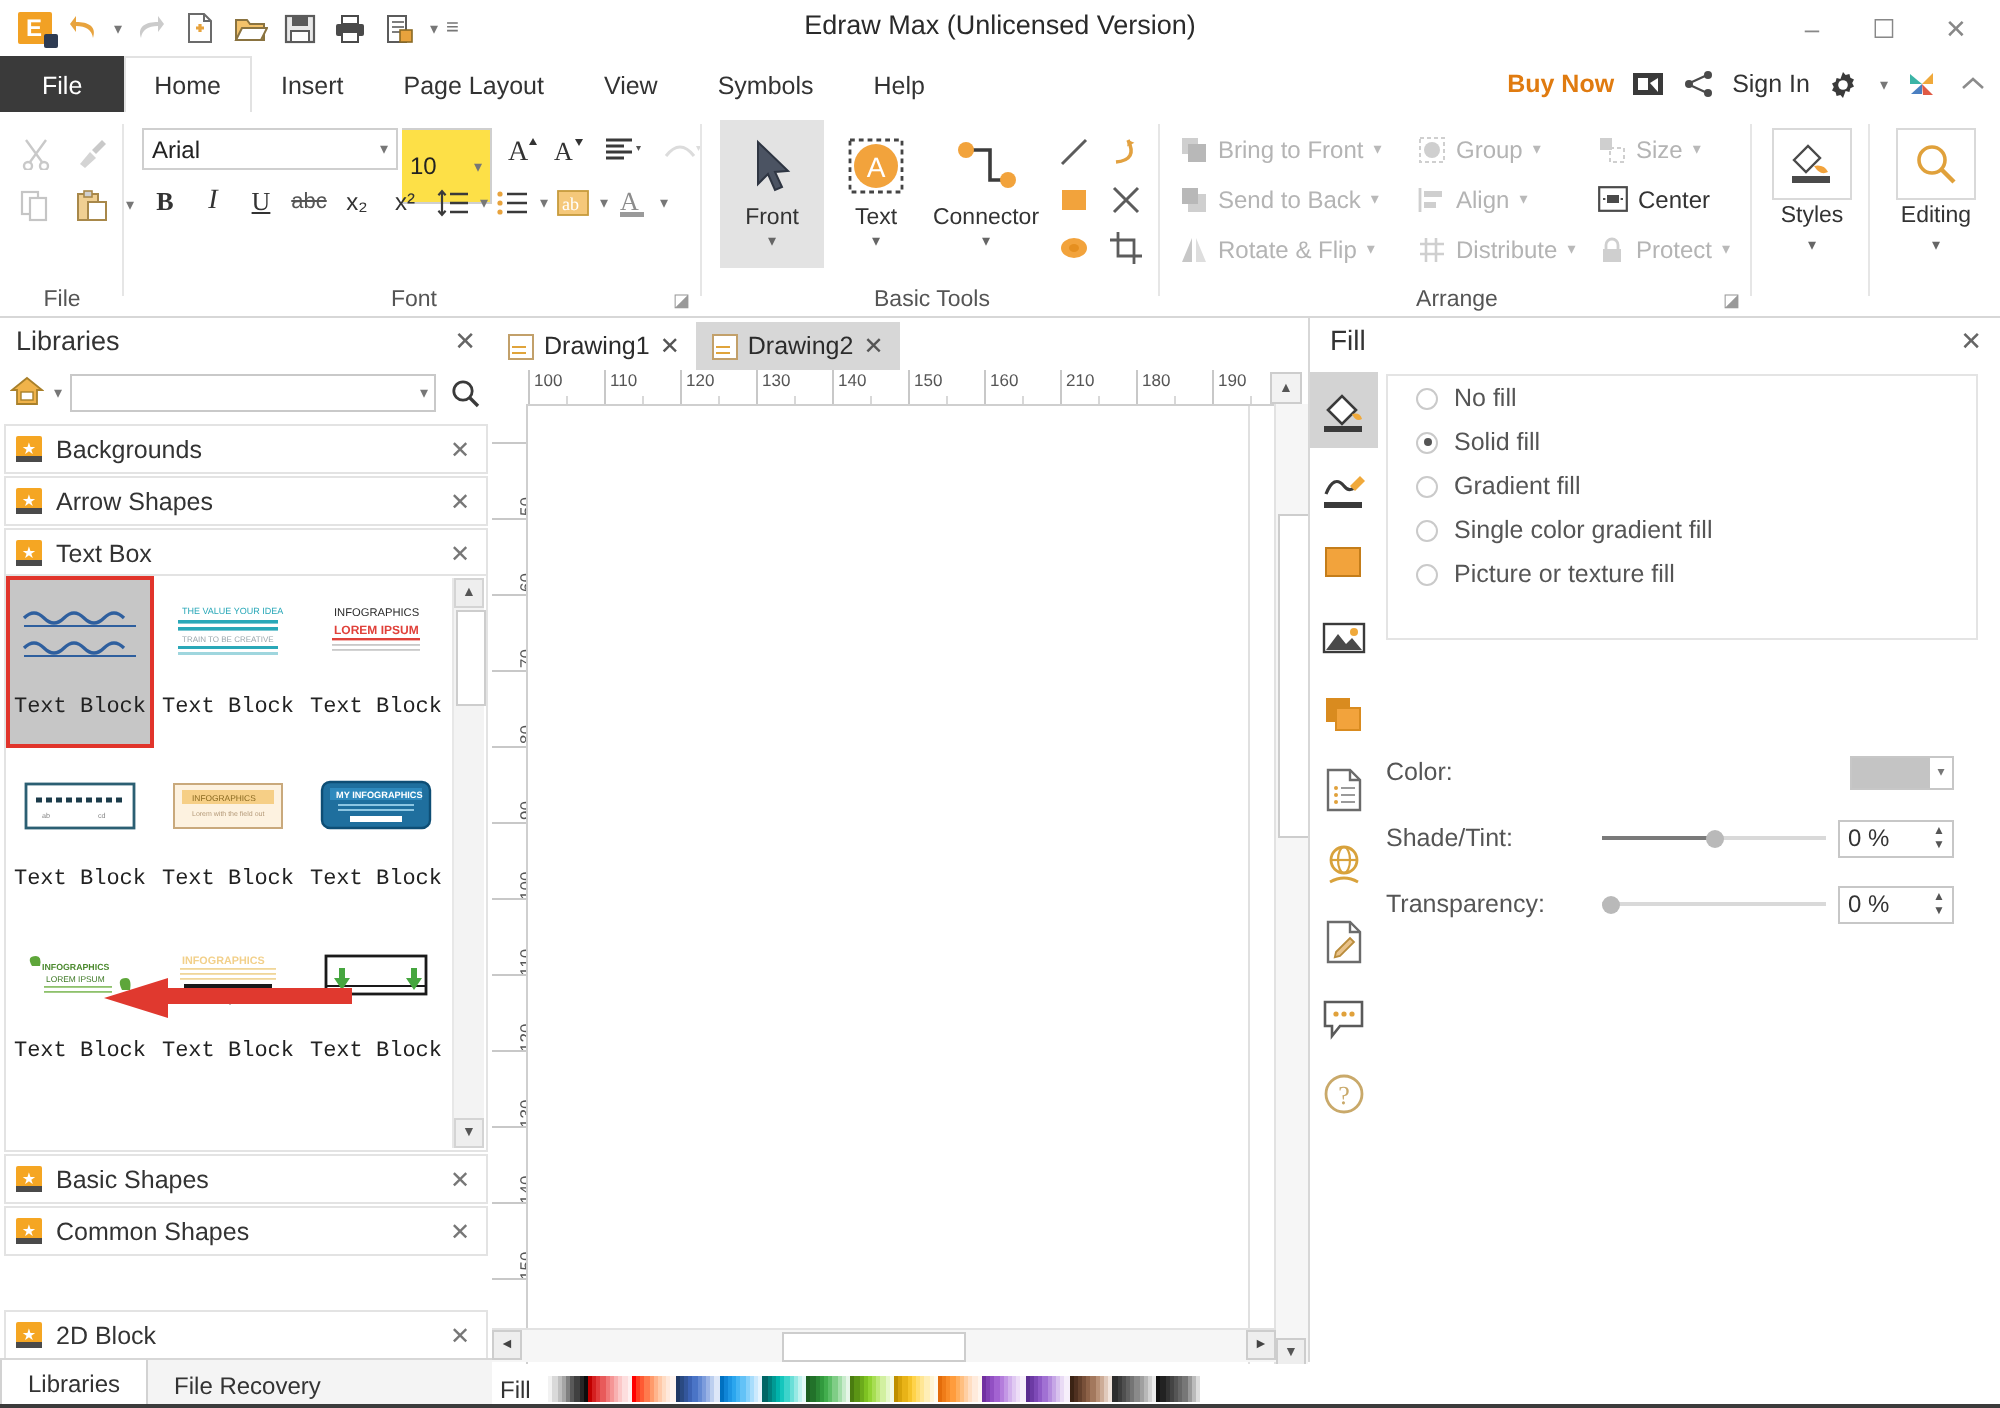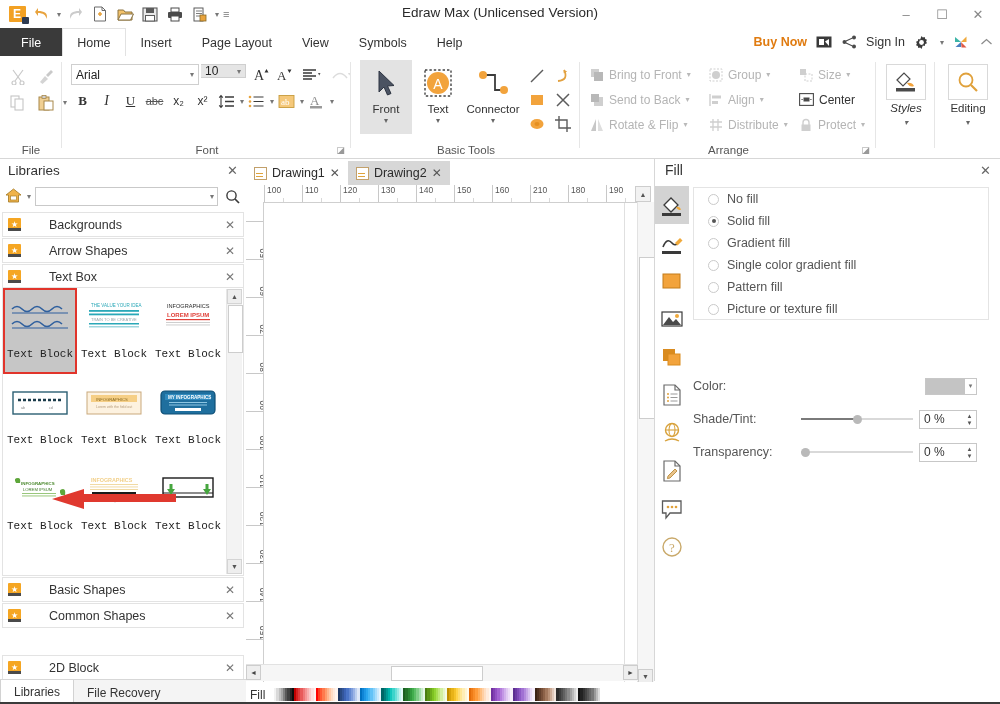--- a/index.html
+++ b/index.html
@@ -46,21 +46,21 @@
 
   
   .g-file{left:0;width:62px;}
   .g-file .row{position:absolute;display:flex;gap:4px;left:6px;}
 
   
   .g-font{left:63px;width:288px;}
   .fontname{position:absolute;left:8px;top:8px;width:128px;height:21px;border:1px solid #cfcfcf;background:#fff;
             display:flex;align-items:center;padding:0 4px;box-sizing:border-box;font-size:12px;color:#222;cursor:pointer;}
   .fontname .cv{flex:1;}
-  .fontsize{position:absolute;left:138px;top:8px;width:45px;height:14px;border:1px solid #cfcfcf;border-left:none;background:#e5e5e5;
+  .fontsize{position:absolute;left:138px;top:8px;width:45px;height:38px;border:1px solid #cfcfcf;border-left:none;background:#fde047;
             display:flex;align-items:center;padding:0 4px;box-sizing:border-box;font-size:12px;color:#222;cursor:pointer;}
   .fontsize .cv{flex:1;}
   .fbtn{position:absolute;width:22px;height:21px;top:8px;}
   .frow2{position:absolute;left:8px;top:34px;display:flex;align-items:center;gap:1px;}
   .fb2{width:23px;height:22px;display:flex;align-items:center;justify-content:center;cursor:pointer;font-size:13px;color:#333;}
 
   
   .g-tools{left:352px;width:228px;}
   .bigbtn{position:absolute;top:4px;width:52px;height:74px;display:flex;flex-direction:column;align-items:center;cursor:pointer;}
   .bigbtn .bi{height:40px;display:flex;align-items:center;justify-content:center;padding-top:3px;}
@@ -71,40 +71,40 @@
   .sg{display:flex;align-items:center;justify-content:center;cursor:pointer;}
 
   
   .g-arr{left:581px;width:295px;}
   .arrcol{position:absolute;top:6px;}
   .aitem{height:25px;display:flex;align-items:center;gap:5px;font-size:12px;color:#b4b4b4;padding:0 3px;cursor:default;white-space:nowrap;}
   .aitem.on{color:#333;cursor:pointer;}
   .acaret{font-size:8px;color:#b9b9b9;}
 
   
-  .g-styles{left:877px;width:58px;font-style:italic;}
+  .g-styles{left:877px;width:58px;}
   .g-edit{left:936px;width:64px;}
   .bigbox{position:absolute;left:50%;transform:translateX(-50%);top:8px;width:38px;height:34px;
           border:1px solid #d9d9d9;background:#fff;display:flex;align-items:center;justify-content:center;cursor:pointer;}
   .bigcap{position:absolute;top:46px;width:100%;text-align:center;font-size:11.5px;color:#333;}
   .bigcar{position:absolute;top:62px;width:100%;text-align:center;font-size:8px;color:#666;}
 
   
   .libs{position:absolute;left:0;top:159px;width:246px;height:520px;background:#fff;border-right:1px solid #d7d7d7;}
   .libhdr{position:absolute;left:0;top:0;width:246px;height:25px;}
   .libhdr .t{position:absolute;left:8px;top:4px;font-size:13.5px;color:#333;}
   .libhdr .x{position:absolute;right:8px;top:4px;font-size:13px;color:#666;cursor:pointer;}
   .libsearch{position:absolute;left:4px;top:26px;width:238px;height:22px;display:flex;align-items:center;gap:4px;}
   .homeico{width:18px;height:17px;display:flex;align-items:center;justify-content:center;cursor:pointer;}
   .searchbox{flex:1;height:19px;border:1px solid #c9c9c9;background:#fff;display:flex;align-items:center;padding:0 3px;box-sizing:border-box;}
   .searchbox input{border:none;outline:none;width:100%;font-size:11px;font-family:"Liberation Sans",sans-serif;background:transparent;}
   .magn{width:20px;display:flex;align-items:center;justify-content:center;cursor:pointer;}
 
   .catrow{position:absolute;left:2px;width:242px;height:25px;border:1px solid #e3e3e3;background:#fff;
-          display:flex;align-items:center;cursor:pointer;box-sizing:border-box;gap:21px;}
+          display:flex;align-items:center;cursor:pointer;box-sizing:border-box;}
   .catico{width:13px;height:13px;margin-left:5px;background:#f5a623;border-radius:1px;position:relative;
           display:flex;align-items:center;justify-content:center;}
   .catico:before{content:"★";font-size:8px;color:#fff;line-height:1;}
   .catico:after{content:"";position:absolute;left:0;right:0;bottom:0;height:3px;background:#4a4a4a;}
   .catname{margin-left:7px;font-size:12.5px;color:#333;}
   .catx{position:absolute;right:8px;font-size:12px;color:#777;}
 
   .shelf{position:absolute;left:2px;top:100px;width:242px;height:472px;border:1px solid #e3e3e3;
          box-sizing:border-box;background:#fff;overflow:hidden;}
   .shgrid{position:absolute;left:0;top:0;width:222px;display:flex;flex-wrap:wrap;}
@@ -1038,24 +1038,20 @@
         <span class="rdo on"></span>
         <span class="rlabel">Solid fill</span>
       </div>
       <div class="radiorow">
         <span class="rdo"></span>
         <span class="rlabel">Gradient fill</span>
       </div>
       <div class="radiorow">
         <span class="rdo"></span>
         <span class="rlabel">Single color gradient fill</span>
-      </div>
-      <div class="radiorow">
-        <span class="rdo"></span>
-        <span class="rlabel">Pattern fill</span>
       </div>
       <div class="radiorow">
         <span class="rdo"></span>
         <span class="rlabel">Picture or texture fill</span>
       </div>
     </div>
 
     <div class="ctrlrow" style="top:214px;width:296px;">
       <span class="ctrllbl">Color:</span>
       <div class="colorswatch">

